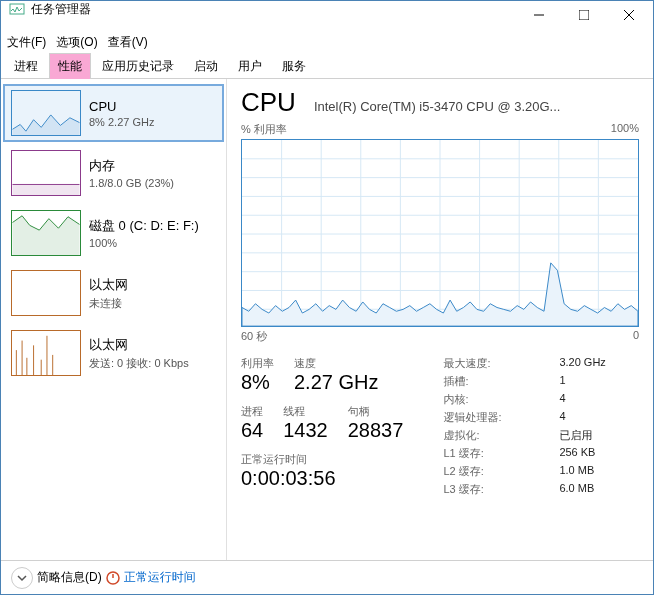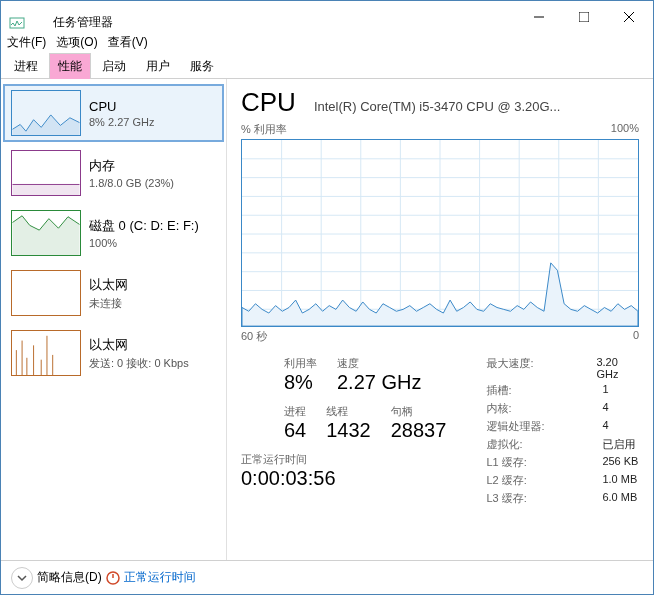--- a/index.html
+++ b/index.html
@@ -1,18 +1,18 @@
 <!DOCTYPE html>
 <html><head>
 <meta charset="utf-8">
 <style>
 * { box-sizing: border-box; margin: 0; padding: 0; font-family: "Microsoft YaHei", "Segoe UI", sans-serif; }
 body { width: 654px; height: 595px; background: #fff; overflow: hidden; font-size: 12px; }
 .window { width: 654px; height: 595px; border: 1px solid #4a82b5; display: flex; flex-direction: column; }
-.titlebar { height: 30px; display: flex; align-items: flex-end; padding: 0 2px 0 8px; gap: 22px; }
+.titlebar { height: 30px; display: flex; align-items: flex-start; padding: 0 2px 0 8px; }
 .titlebar .icon { width: 16px; height: 16px; margin-right: 6px; }
 .titlebar .title { flex: 1; font-size: 12px; }
 .winbtns { display: flex; }
 .winbtn { width: 45px; height: 28px; display: flex; align-items: center; justify-content: center; color: #333; }
 .winbtn svg { width: 10px; height: 10px; }
 .menubar { height: 22px; display: flex; align-items: center; padding: 0 6px; gap: 10px; }
 .menubar span { font-size: 12px; }
 .tabbar { height: 26px; border-bottom: 1px solid #d0d0d0; display: flex; align-items: flex-end; padding: 0 4px; gap: 2px; }
 .tab { padding: 4px 8px; font-size: 12px; border: 1px solid transparent; border-bottom: none; position: relative; top: 1px; }
 .tab.active { border-color: #d0d0d0; background: #f9a8d4; }
@@ -29,21 +29,21 @@
 .hdr { display: flex; align-items: baseline; gap: 18px; margin-bottom: 4px; }
 .hdr .big { font-size: 26px; font-weight: 400; }
 .hdr .desc { font-size: 13px; color: #444; white-space: nowrap; overflow: hidden; text-overflow: ellipsis; }
 .graph-wrap { position: relative; }
 .graph-top { display: flex; justify-content: space-between; font-size: 11px; color: #666; margin-bottom: 2px; }
 .graph { width: 100%; height: 188px; border: 1px solid #3a88c7; position: relative; }
 .graph-grid { position: absolute; inset: 0; }
 .graph-bot { display: flex; justify-content: space-between; font-size: 11px; color: #666; margin-top: 2px; }
 .stats { display: flex; gap: 40px; margin-top: 12px; }
 .statcol { display: flex; flex-direction: column; gap: 10px; }
-.statrow { display: flex; gap: 20px; margin-left: 43px; }
+.statrow { display: flex; gap: 20px; }
 .stat label { font-size: 11px; color: #666; display: block; }
 .stat .val { font-size: 20px; }
 .pair-col { display: flex; flex-direction: column; gap: 3px; }
 .pair { display: flex; font-size: 11px; }
 .pair .k { width: 72px; color: #666; }
 .pair .v { color: #222; margin-left: 44px; }
 .footer { height: 34px; border-top: 1px solid #d0d0d0; display: flex; align-items: center; padding: 0 10px; gap: 4px; font-size: 12px; }
 .footer .chev { width: 22px; height: 22px; border: 1px solid #ccc; border-radius: 50%; display: flex; align-items: center; justify-content: center; }
 .footer .link { color: #0066cc; display: flex; align-items: center; gap: 4px; }
 </style>
@@ -81,20 +81,21 @@
 
   <div class="menubar">
     <span>文件(F)</span>
     <span>选项(O)</span>
     <span>查看(V)</span>
   </div>
 
   <div class="tabbar" id="tabbar">
       <span class="tab">进程</span>
       <span class="tab active">性能</span>
+      <span class="tab">应用历史记录</span>
       <span class="tab">启动</span>
       <span class="tab">用户</span>
       <span class="tab">服务</span>
     </div>
 
   <div class="content">
     <div class="sidebar" id="sidebar">
         <div class="side-item selected">
           <div class="side-thumb" style="border-color:#3a88c7">
             <svg viewBox="0 0 70 46">

